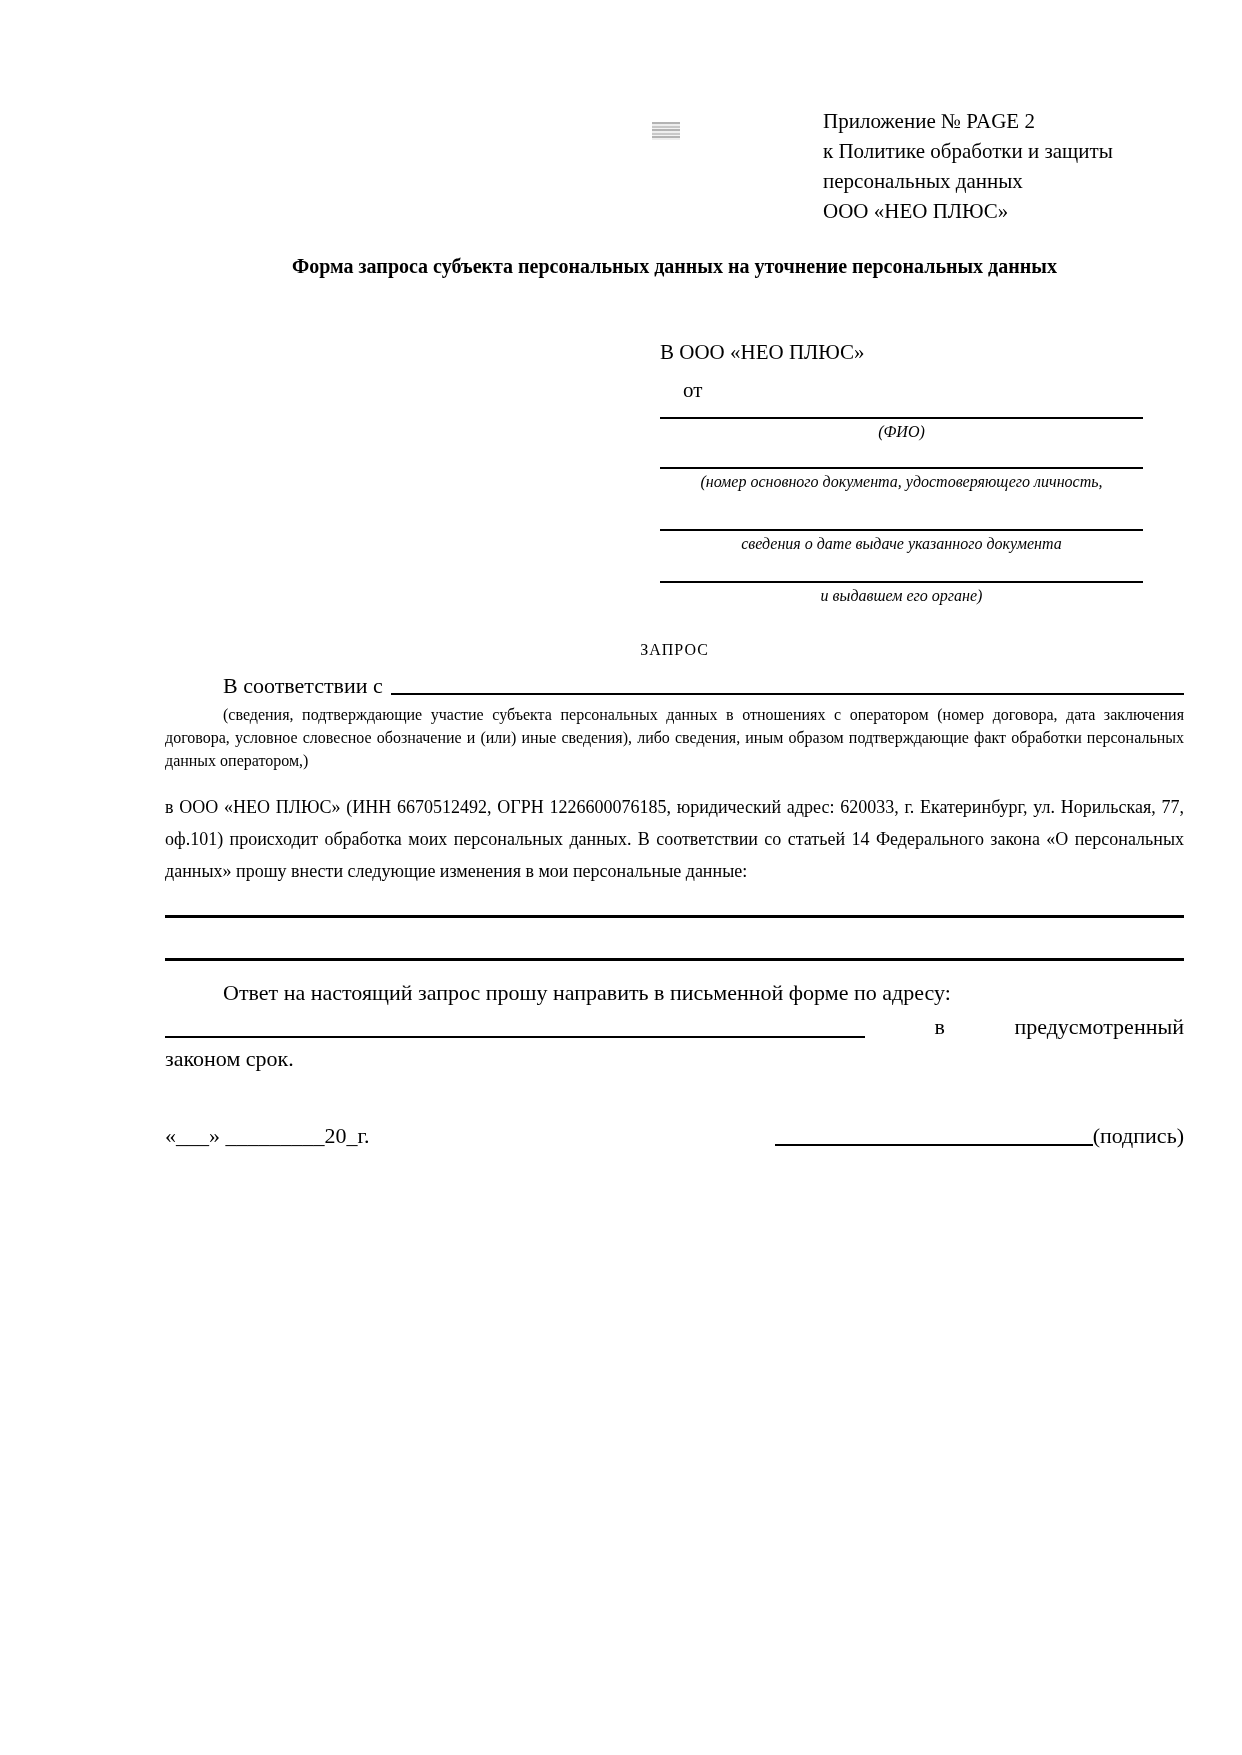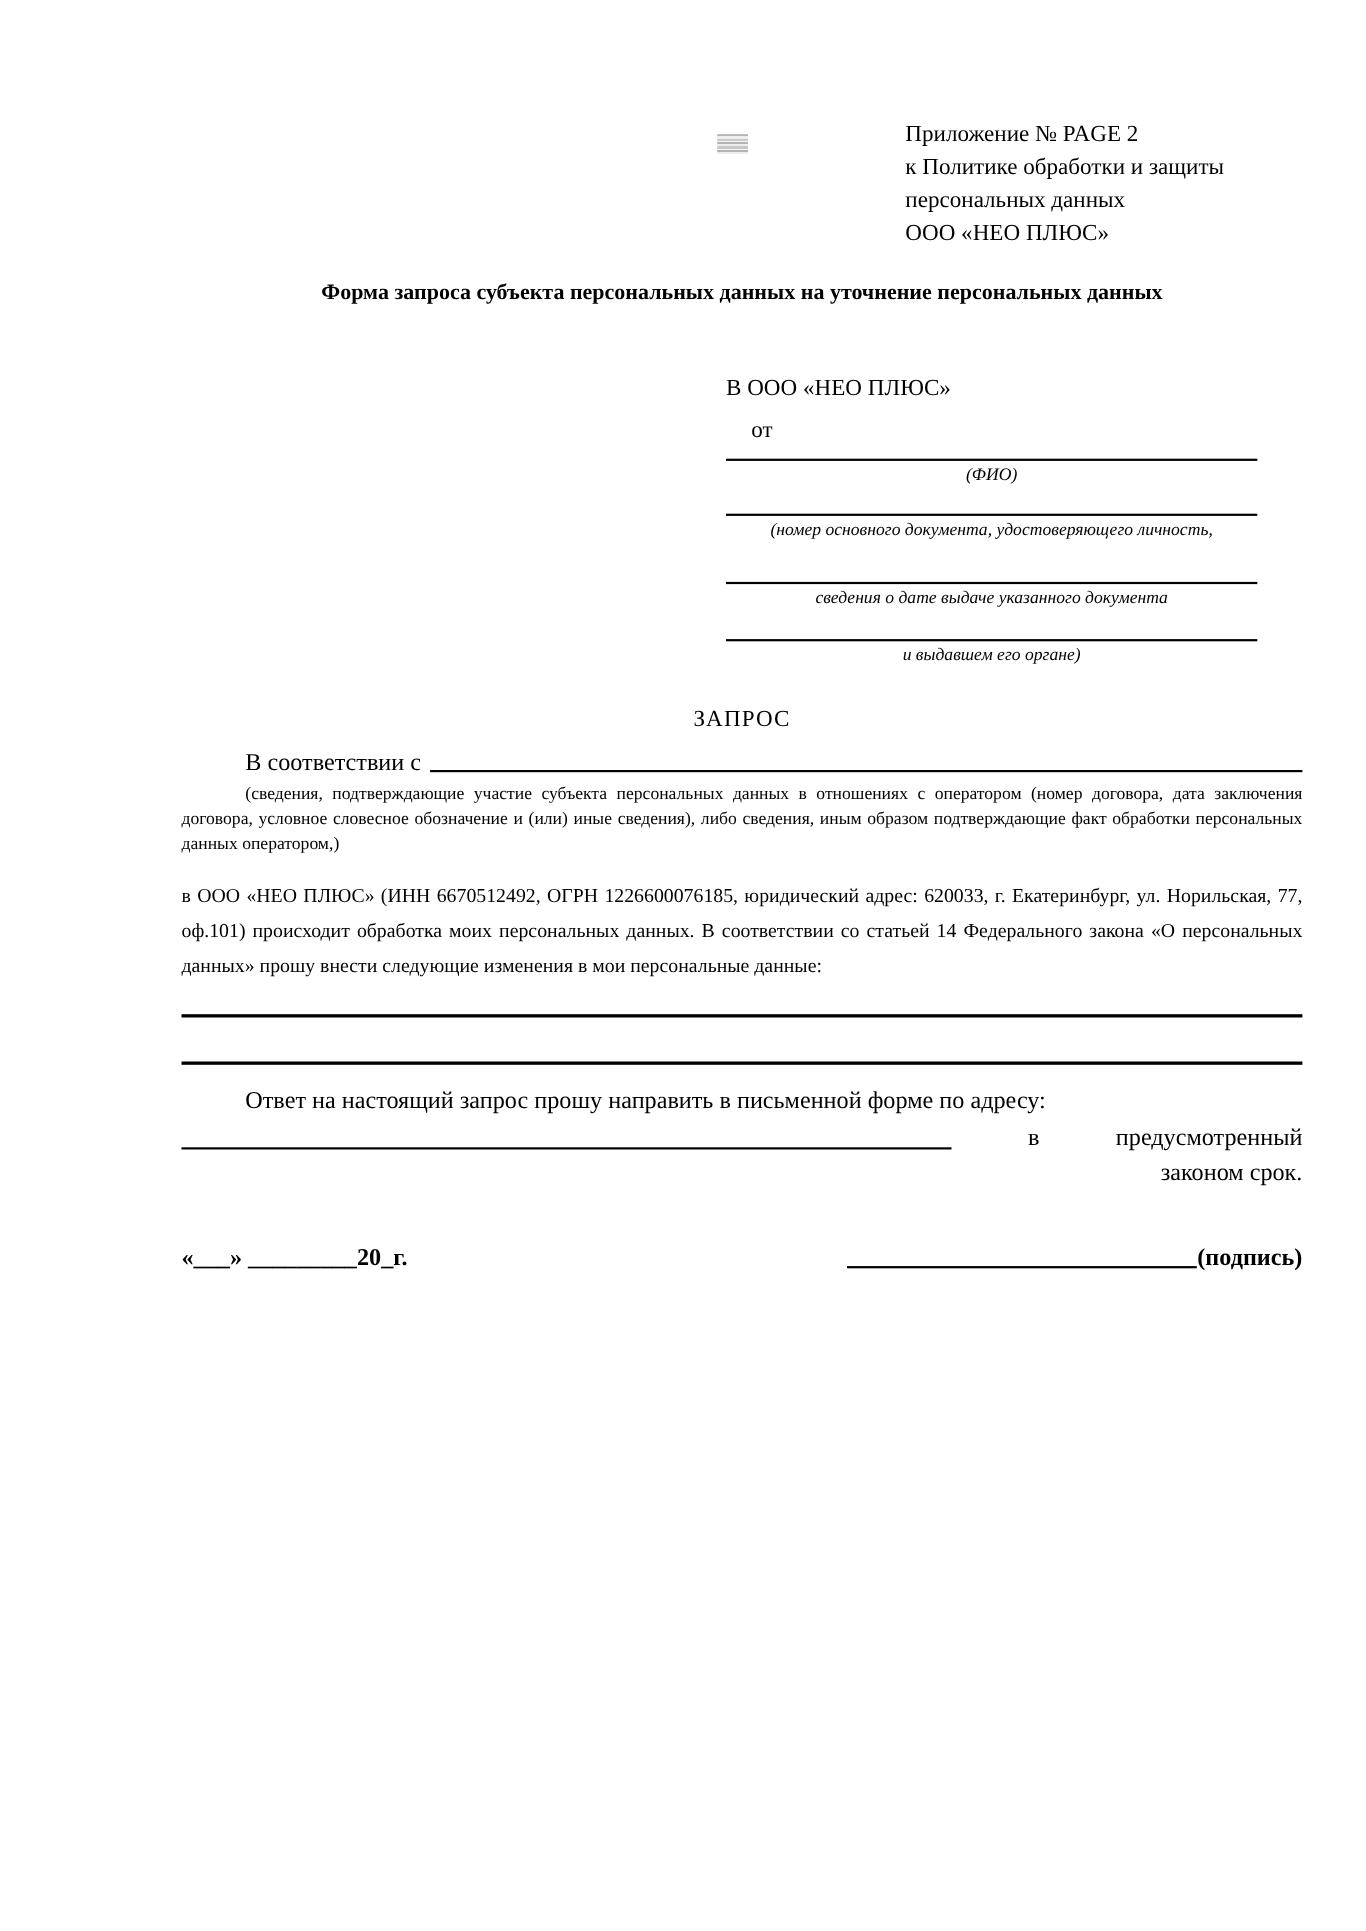--- a/index.html
+++ b/index.html
@@ -27,34 +27,34 @@
     font-size:20px;line-height:33px;font-weight:bold;
   }
   .recipient{margin-left:495px;width:483px;margin-top:54px;font-size:21px;line-height:30px;}
   .from-label{margin:8px 0 0 23px;}
   .field{margin-top:12px;}
   .field + .field{margin-top:26px;}
   .field.f3{margin-top:38px;}
   .field.f4{margin-top:28px;}
   .field-line{border-bottom:2px solid #000;height:0;}
   .field-cap{text-align:center;font-size:16px;line-height:19px;margin-top:3px;font-style:italic;}
-  .zapros{margin-top:36px;text-align:center;font-size:21px;letter-spacing:1px;}
+  .zapros{margin-top:36px;text-align:center;font-size:16px;letter-spacing:1px;}
   .intro-row{display:flex;margin-top:14px;margin-left:58px;}
   .intro-row .prefix{white-space:nowrap;}
   .fill-line{flex:1;border-bottom:2px solid #000;align-self:flex-end;margin-bottom:4px;margin-left:8px;}
   .footnote{font-size:16px;line-height:23px;text-align:justify;text-indent:58px;margin-top:4px;}
   .bodypar{font-size:18px;line-height:32px;text-align:justify;margin-top:19px;}
   .rule{border-bottom:3px solid #000;height:0;}
   .rule.r1{margin-top:28px;}
   .rule.r2{margin-top:40px;}
   .reply1{margin-top:16px;text-indent:58px;line-height:32px;}
   .reply-row{display:flex;justify-content:space-between;margin-top:2px;line-height:32px;}
   .addr-line{width:700px;border-bottom:2px solid #000;align-self:flex-end;margin-bottom:5px;}
-  .reply2{line-height:32px;text-align:right;}
-  .sig-row{display:flex;justify-content:space-between;margin-top:46px;line-height:30px;font-weight:bold;}
+  .reply2{line-height:32px;}
+  .sig-row{display:flex;justify-content:space-between;margin-top:46px;line-height:30px;}
   .sig-right{display:flex;}
   .sig-line{width:318px;border-bottom:2px solid #000;align-self:flex-end;margin-bottom:5px;}
 </style>
 </head>
 <body>
 
 <div class="page">
 
   <div class="artifact"></div>
 

